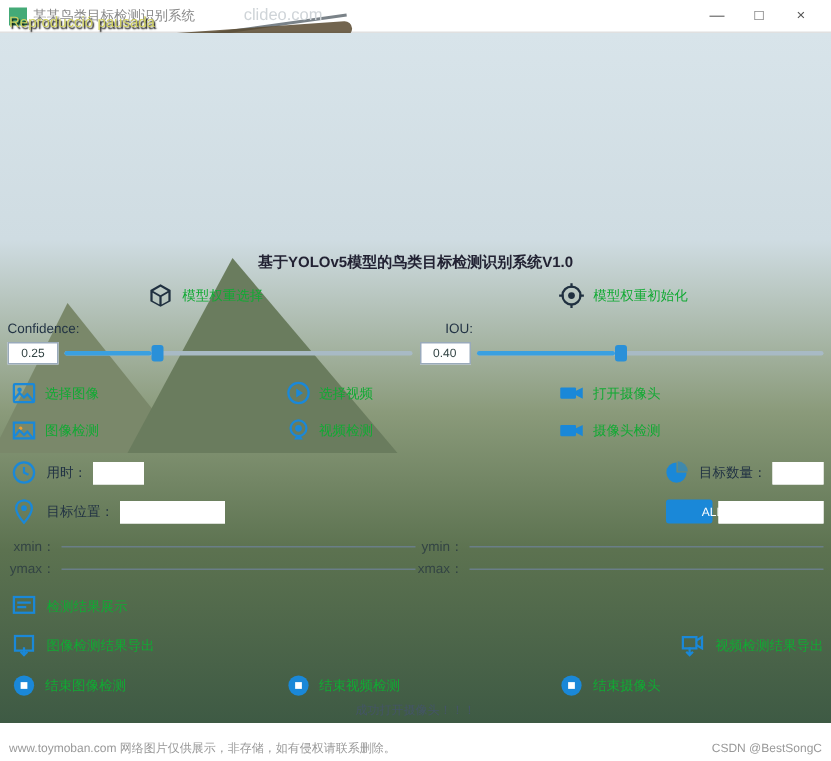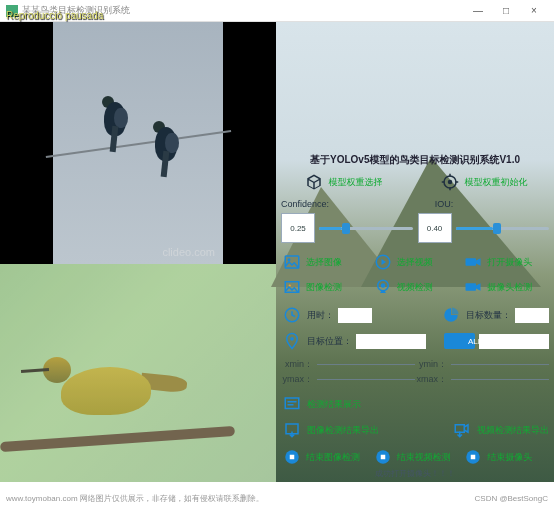--- a/index.html
+++ b/index.html
@@ -3,21 +3,21 @@
 <meta charset="utf-8">
 <style>
 * { box-sizing: border-box; margin: 0; padding: 0; font-family: "Microsoft YaHei", sans-serif; }
 body { background: #fff; width: 554px; height: 507px; overflow: hidden; position: relative; }
 .titlebar { height: 22px; background: #fff; display: flex; align-items: center; padding: 0 6px; border-bottom: 1px solid #e0e0e0; }
 .titlebar .ico { width: 12px; height: 12px; background: #4a7; margin-right: 4px; }
 .titlebar .ttext { font-size: 9px; color: #888; }
 .titlebar .wbtns { margin-left: auto; display: flex; }
 .titlebar .wbtn { width: 28px; height: 18px; display: flex; align-items: center; justify-content: center; font-size: 10px; color: #555; }
 .overlay { position: absolute; top: 10px; left: 6px; font-size: 10px; color: #d0d060; text-shadow: 1px 1px 1px #000; z-index: 5; }
-.main { display: flex; height: 460px; }
+.main { display: flex; height: 460px; flex-direction: column; }
 .left { width: 276px; display: flex; flex-direction: column; }
 .imgtop { flex: 1.05; background: #000; display: flex; align-items: center; justify-content: center; position: relative; }
 .birdscene { width: 170px; height: 100%; background: linear-gradient(#a8b4bf,#bcc6ce); position: relative; }
 .wire { position: absolute; top: 50%; left: -5%; width: 110%; height: 2px; background: #7a8288; transform: rotate(-8deg); }
 .b1, .b2 { position: absolute; width: 40px; height: 55px; }
 .b1 { top: 30%; left: 25%; }
 .b2 { top: 40%; left: 55%; }
 .bbody { width: 22px; height: 34px; background: #1a2b3a; border-radius: 60% 60% 50% 50%; position: absolute; top: 8px; left: 8px; }
 .bhead { width: 12px; height: 12px; background: #233; border-radius: 50%; position: absolute; top: 2px; left: 6px; }
 .btail { width: 6px; height: 26px; background: #2a3a45; position: absolute; top: 32px; left: 15px; transform: rotate(6deg); }
@@ -39,21 +39,21 @@
 .hdr { text-align: center; font-size: 10px; font-weight: bold; color: #223; margin-top: 2px; }
 .sub { text-align: center; font-size: 9px; color: #334; margin-bottom: 3px; }
 .row { display: flex; align-items: center; gap: 5px; margin: 2px 0; }
 .row.sp { justify-content: space-around; gap: 13px; }
 .sect { background: rgba(255,255,255,0.0); padding: 2px 0; }
 .ibox { width: 22px; height: 22px; display: flex; align-items: center; justify-content: center; }
 .ibox svg { width: 18px; height: 18px; }
 .lbl { font-size: 9px; color: #234; }
 .btn { font-size: 9px; color: #1a3; cursor: pointer; }
 .sl { display: flex; align-items: center; gap: 4px; flex: 1; }
-.numbox { width: 34px; height: 30px; background: #fff; border: 1px solid #9ab; font-size: 8px; display: flex; align-items: center; justify-content: center; }
+.numbox { width: 34px; height: 15px; background: #fff; border: 1px solid #9ab; font-size: 8px; display: flex; align-items: center; justify-content: center; }
 .slider { flex: 1; height: 3px; background: #a8bac5; position: relative; border-radius: 2px; }
 .slider .fill { position: absolute; height: 100%; background: #3aa0e0; border-radius: 2px; }
 .slider .thumb { position: absolute; top: -4px; width: 8px; height: 11px; background: #2a90d8; border-radius: 2px; }
 .tri { display: flex; justify-content: space-between; gap: 4px; }
 .tri .cell { flex: 1; display: flex; align-items: center; gap: 3px; }
 .grp { display: flex; justify-content: space-between; align-items: center; gap: 4px; margin: 2px 0; }
 .grp .cell { display: flex; align-items: center; gap: 4px; }
 .valbox { width: 34px; height: 15px; background: #fff; border: 1px solid #fff; }
 .allchip { width: 24px; height: 16px; background: #1a88d8; color: #fff; font-size: 8px; font-weight: normal; display: flex; align-items: center; justify-content: center; border-radius: 2px; padding-left: 31px; }
 .coords { display: flex; flex-wrap: wrap; }

